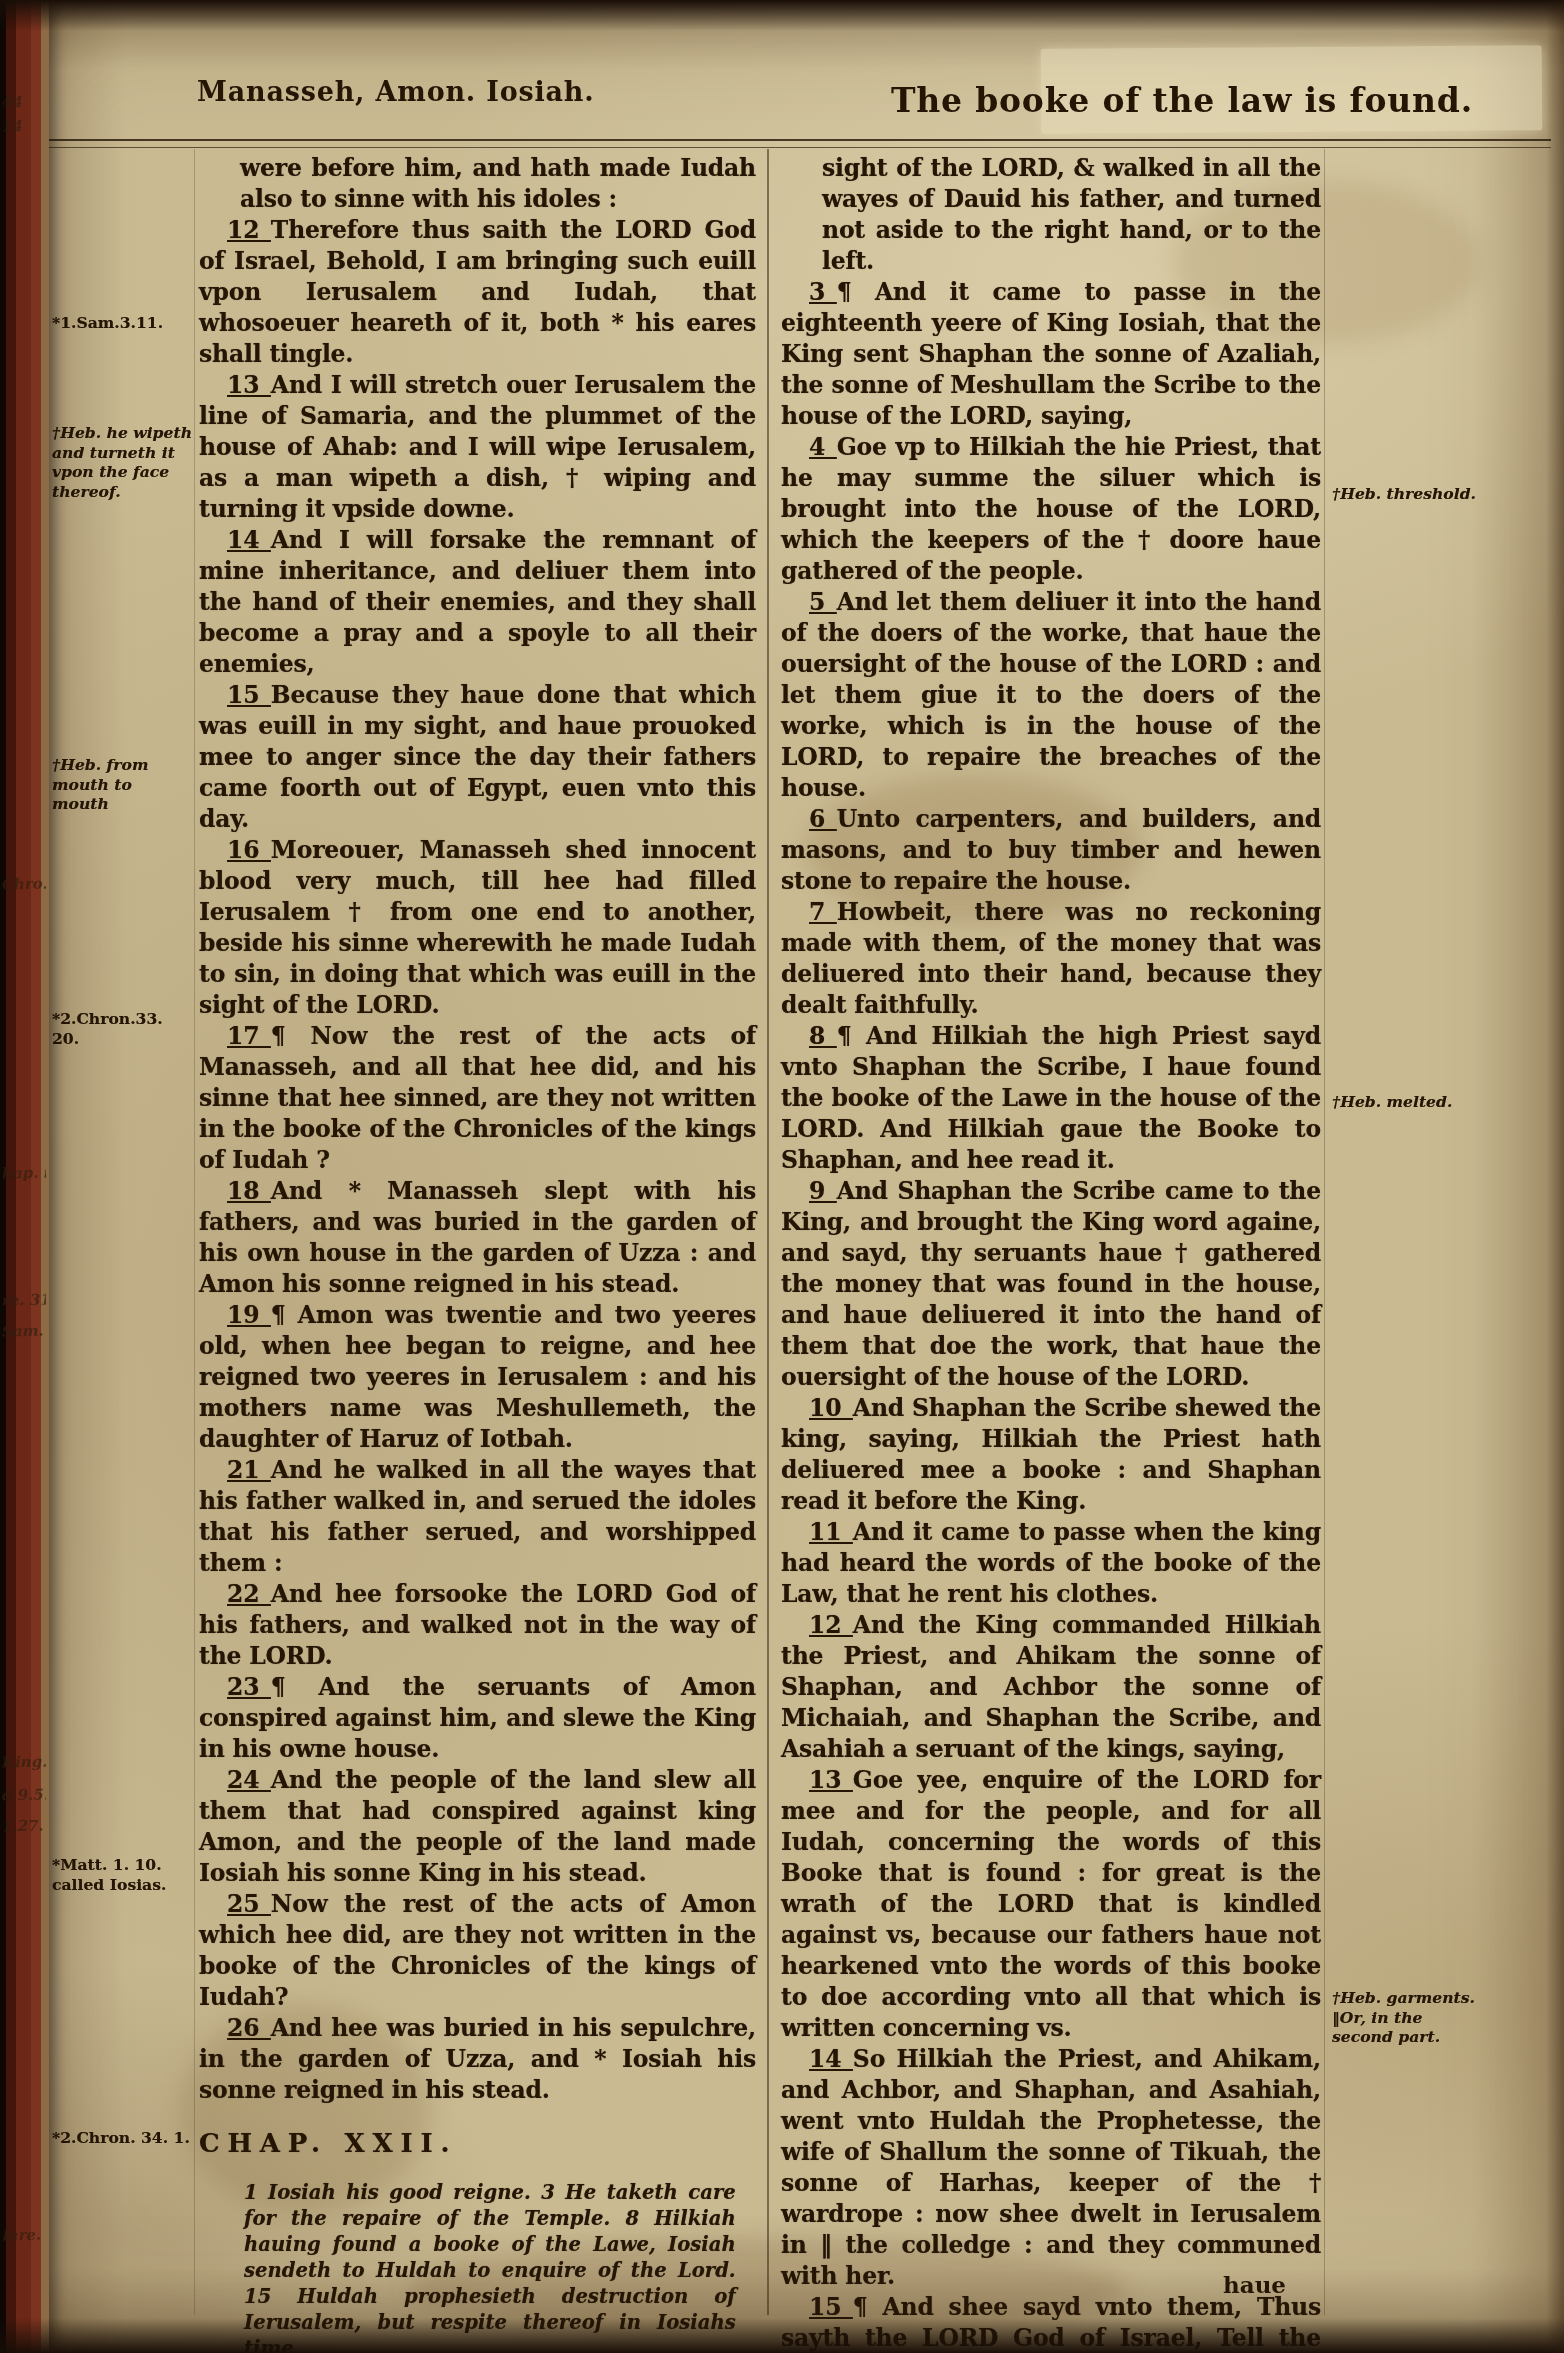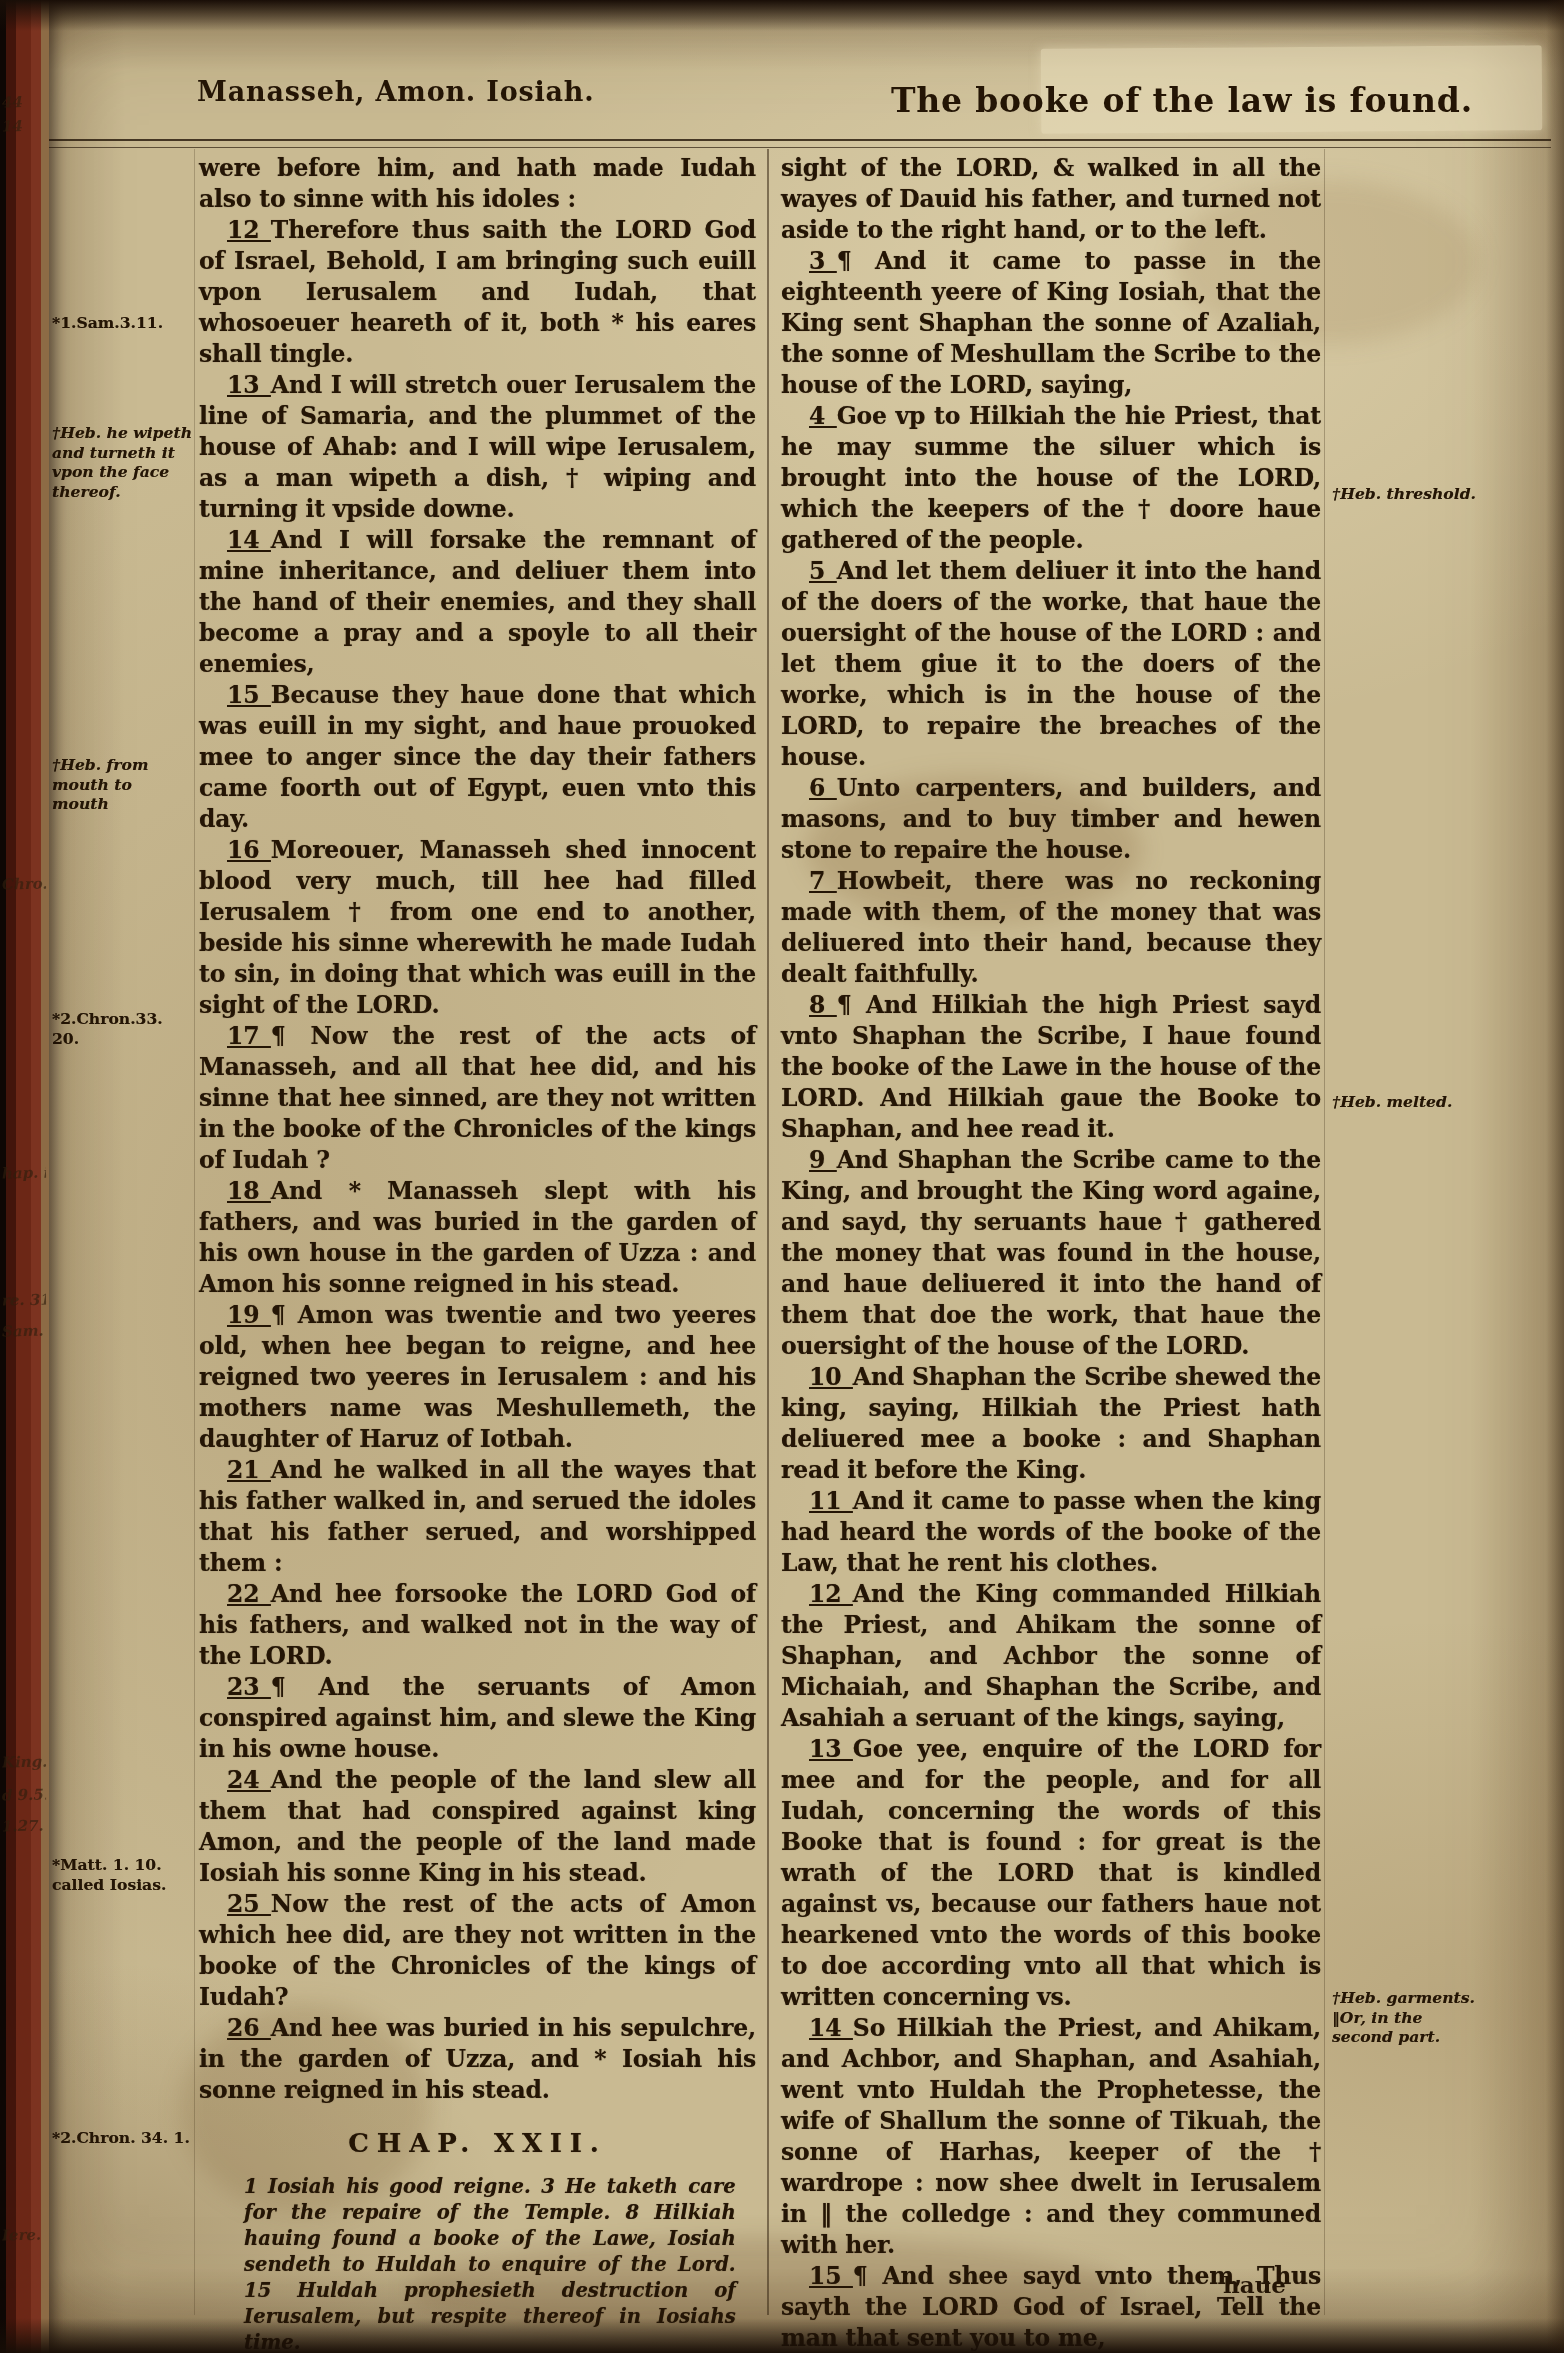--- a/index.html
+++ b/index.html
@@ -49,23 +49,23 @@
     background:rgba(58,42,21,.25);}
   .margin-rule-right{position:absolute;left:1324px;top:149px;height:2166px;width:0.8px;z-index:3;
     background:rgba(58,42,21,.3);}
   
   .col{position:absolute;top:153px;font-size:23.5px;line-height:31px;font-weight:700;
     letter-spacing:-0.2px;z-index:2;text-align:justify;
     text-shadow:0 0 0.8px rgba(36,21,5,.55);}
   .left-col{left:199px;width:557px;}
   .right-col{left:781px;width:540px;}
   .verse{margin:0;text-indent:28px;}
-  .verse.cont{text-indent:0;}
+  .verse.cont{text-indent:0;margin-left:41px;}
   .vnum{font-weight:700;text-decoration:underline;}
-  .chap-head{margin:22px 0 15px;font-size:26px;letter-spacing:7.8px;text-align:center;
+  .chap-head{margin:22px 0 21px;font-size:26px;letter-spacing:7.8px;
     font-weight:700;text-indent:0;}
   .chap-summary{margin:0 20.3px 15.6px 45px;font-size:19.6px;line-height:26px;font-style:italic;
     font-weight:600;text-align:justify;letter-spacing:0;}
   
   .mnote{position:absolute;left:52px;width:141px;font-size:15.6px;line-height:19.6px;
     font-style:italic;font-weight:600;z-index:2;text-shadow:0 0 0.6px rgba(36,21,5,.5);}
   .mnote.ref{font-style:normal;}
   .mnote.right{left:1332px;width:156px;}
   .catchword{position:absolute;left:1189px;top:2271px;width:131px;text-align:center;
     font-size:23px;font-weight:700;z-index:2;}

